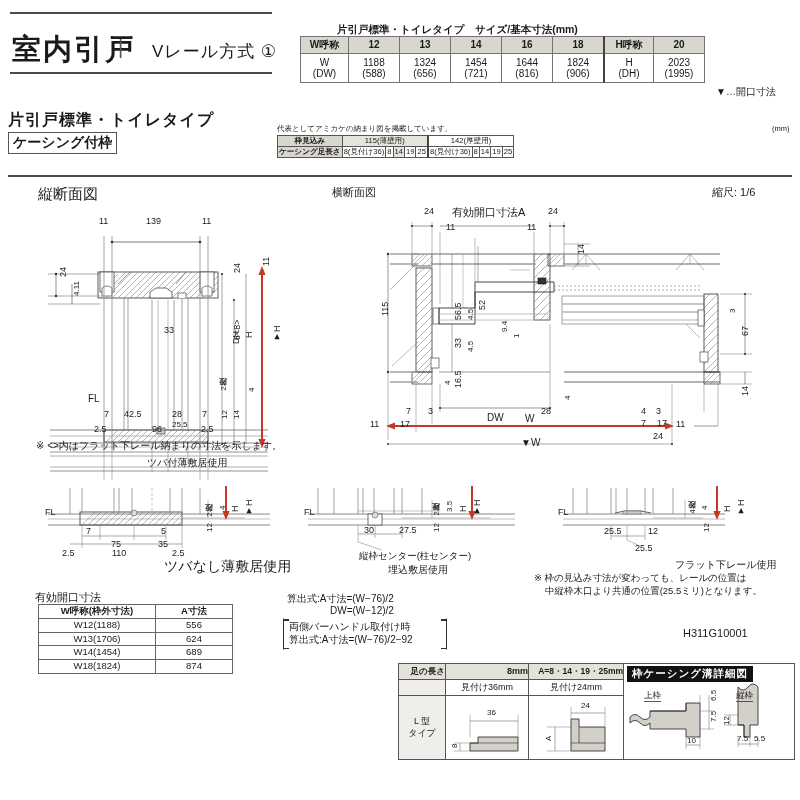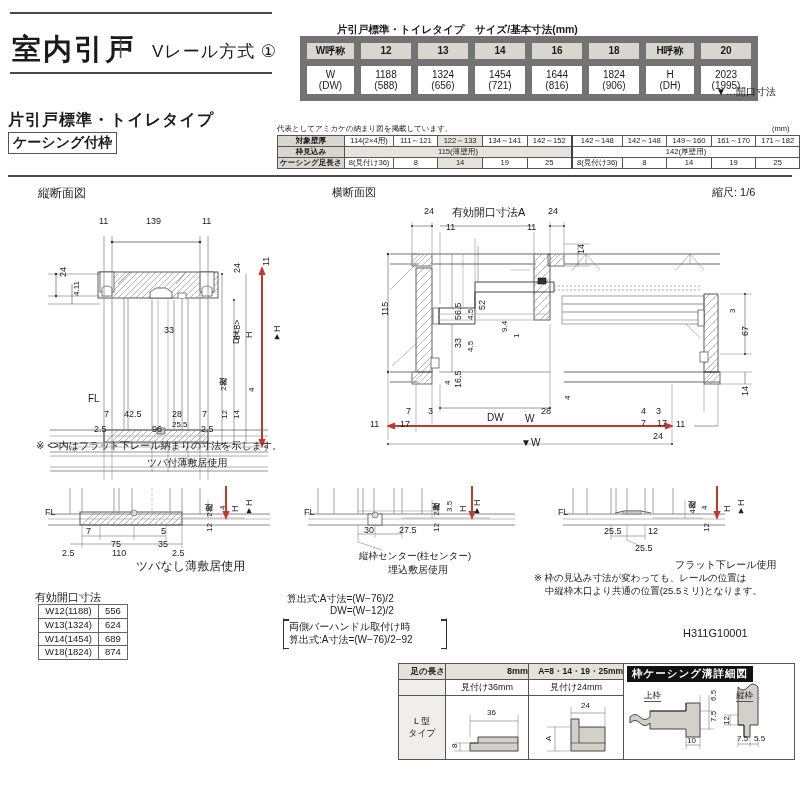--- a/index.html
+++ b/index.html
@@ -19,21 +19,21 @@
   .rule{background:#4a4a4a;height:2px;}
   .sec-h2{font-size:16px;font-weight:bold;letter-spacing:1px;}
   .boxlabel{border:1px solid #555;display:inline-block;padding:1px 4px;font-size:14px;font-weight:bold;}
   .lbl{font-size:10.5px;}
   .lbl-sm{font-size:8.5px;}
   .lbl-xs{font-size:7.5px;}
   .dim{font-size:9px;font-family:"Liberation Sans",sans-serif;}
   .dim-s{font-size:8px;}
   .vertn{writing-mode:vertical-rl;transform:rotate(180deg);}
   table{border-collapse:collapse;}
-  .t-size th,.t-size td{border:7px solid #737373;text-align:center;font-size:10px;padding:0;line-height:1.15;}
+  .t-size th,.t-size td{border:1px solid #737373;text-align:center;font-size:10px;padding:0;line-height:1.15;}
   .t-size th{background:#d9d6d0;font-weight:bold;}
   .t-wall th,.t-wall td{border:1px solid #555;text-align:center;font-size:7.6px;padding:0 1px;line-height:1.3;white-space:nowrap;}
   .t-wall th{background:#d9d6d0;font-weight:bold;}
   .t-wall td.sh{background:#e6e3dd;}
   .t-open th,.t-open td{border:1px solid #666;text-align:center;font-size:9.5px;padding:0 6px;line-height:1.35;}
   .t-det th,.t-det td{border:1px solid #555;text-align:center;font-size:9px;padding:0;line-height:1.3;}
   .t-det th{background:#e4e1db;font-weight:bold;text-align:right;}
   .blackbar{background:#111;color:#fff;font-weight:bold;font-size:10.5px;padding:1px 5px;display:inline-block;letter-spacing:1px;}
   svg{display:block;overflow:visible;}
 </style>
@@ -102,33 +102,20 @@
 <div class="abs sec-h2" style="left:8px;top:110px;">片引戸標準・トイレタイプ</div>
 <div class="abs" style="left:8px;top:132px;">
   <span class="boxlabel">ケーシング付枠</span>
 </div>
 
 <div class="abs lbl-xs" style="left:277px;top:124px;">代表としてアミカケの納まり図を掲載しています。</div>
 <div class="abs lbl-xs" style="left:772px;top:124px;">(mm)</div>
 <div class="abs" style="left:277px;top:135px;">
   <table class="t-wall">
     <tbody>
-        <tr>
-      <th style="width:66px;">対象壁厚</th>
-      <td style="width:52px;">114(2×4用)</td>
-      <td style="width:50px;">111～121</td>
-      <td class="sh" style="width:50px;">122～133</td>
-      <td style="width:50px;">134～141</td>
-      <td style="width:50px;">142～152</td>
-      <td style="width:52px;border-left:2px solid #444;">142～148</td>
-      <td style="width:50px;">142～148</td>
-      <td style="width:50px;">149～160</td>
-      <td style="width:50px;">161～170</td>
-      <td style="width:48px;">171～182</td>
-    </tr>
     <tr>
       <th>枠見込み</th>
       <td class="sh" colspan="5">115(薄壁用)</td>
       <td colspan="5" style="border-left:2px solid #444;">142(厚壁用)</td>
     </tr>
     <tr>
       <th>ケーシング足長さ</th>
       <td>8(見付け36)</td>
       <td>8</td>
       <td class="sh">14</td>
@@ -139,21 +126,21 @@
       <td>14</td>
       <td>19</td>
       <td>25</td>
     </tr>
   </tbody>
     </table>
 </div>
 
 <div class="abs rule" style="left:8px;top:175px;width:784px;"></div>
 
-<div class="abs lbl" style="left:38px;top:185px;font-size:12px;">縦断面図</div>
+<div class="abs lbl" style="left:38px;top:185px;font-size:15px;">縦断面図</div>
 <div class="abs lbl" style="left:332px;top:185px;font-size:11px;">横断面図</div>
 <div class="abs lbl" style="left:712px;top:185px;font-size:11px;">縮尺: 1/6</div>
 
 <div class="abs" style="left:0px;top:200px;width:300px;height:250px;">
   <svg width="300" height="250">
 
     <line x1="50" y1="252" x2="268" y2="252" stroke="#7a7a7a" stroke-width="0.8"></line>
     <line x1="50" y1="256" x2="268" y2="256" stroke="#9a9a9a" stroke-width="0.8"></line>
     <line x1="50" y1="267" x2="268" y2="267" stroke="#9a9a9a" stroke-width="0.8"></line>
     <line x1="50" y1="271" x2="268" y2="271" stroke="#7a7a7a" stroke-width="0.8"></line>
@@ -570,21 +557,21 @@
 <div class="abs dim" style="left:161px;top:526px;">5</div>
 <div class="abs dim" style="left:158px;top:539px;">35</div>
 <div class="abs dim" style="left:62px;top:548px;">2.5</div>
 <div class="abs dim" style="left:112px;top:548px;">110</div>
 <div class="abs dim" style="left:172px;top:548px;">2.5</div>
 <div class="abs dim vertn" style="left:205px;top:483px;height:36px;font-size:8px;">段差 2</div>
 <div class="abs dim vertn" style="left:218px;top:500px;height:10px;font-size:8px;">4</div>
 <div class="abs dim vertn" style="left:205px;top:518px;height:14px;font-size:8px;">12</div>
 <div class="abs dim vertn" style="left:230px;top:500px;height:12px;font-size:9px;">H</div>
 <div class="abs dim vertn" style="left:244px;top:498px;height:18px;font-size:9px;">▼H</div>
-<div class="abs lbl" style="left:136px;top:558px;font-size:12px;">ツバなし薄敷居使用</div>
+<div class="abs lbl" style="left:164px;top:558px;font-size:14px;">ツバなし薄敷居使用</div>
 
 <div class="abs" style="left:290px;top:470px;width:250px;height:80px;">
   <svg width="250" height="80">
     <line x1="18" y1="44" x2="225" y2="44" stroke="#7a7a7a" stroke-width="0.9"></line>
     <line x1="18" y1="49" x2="225" y2="49" stroke="#a5a5a5" stroke-width="0.7"></line>
     <line x1="18" y1="55" x2="225" y2="55" stroke="#7a7a7a" stroke-width="0.9"></line>
     <rect x="78" y="44" width="14" height="11" fill="#ffffff" stroke="#4a4a4a" stroke-width="0.8"></rect>
     <circle cx="85" cy="45" r="3" fill="#ddd" stroke="#555" stroke-width="0.6"></circle>
     <line x1="28" y1="18" x2="28" y2="44" stroke="#8a8a8a" stroke-width="0.8"></line>
     <line x1="44" y1="18" x2="44" y2="44" stroke="#8a8a8a" stroke-width="0.8"></line>
@@ -654,26 +641,30 @@
 <div class="abs dim vertn" style="left:736px;top:498px;height:18px;font-size:9px;">▼H</div>
 <div class="abs lbl" style="left:675px;top:558px;font-size:10px;">フラット下レール使用</div>
 
 <div class="abs lbl" style="left:534px;top:572px;font-size:9.5px;">※ 枠の見込み寸法が変わっても、レールの位置は</div>
 <div class="abs lbl" style="left:545px;top:585px;font-size:9.5px;">中縦枠木口より共通の位置(25.5ミリ)となります。</div>
 
 <div class="abs lbl" style="left:35px;top:590px;font-size:11px;">有効開口寸法</div>
 <div class="abs" style="left:38px;top:604px;">
   <table class="t-open">
     <tbody>
+        <tr>
+      <th style="width:104px;">W呼称(枠外寸法)</th>
+      <th style="width:64px;">A寸法</th>
+    </tr>
     <tr>
       <td>W12(1188)</td>
       <td>556</td>
     </tr>
     <tr>
-      <td>W13(1324)</td>
+      <td>W13(1706)</td>
       <td>624</td>
     </tr>
     <tr>
       <td>W14(1454)</td>
       <td>689</td>
     </tr>
     <tr>
       <td>W18(1824)</td>
       <td>874</td>
     </tr>

